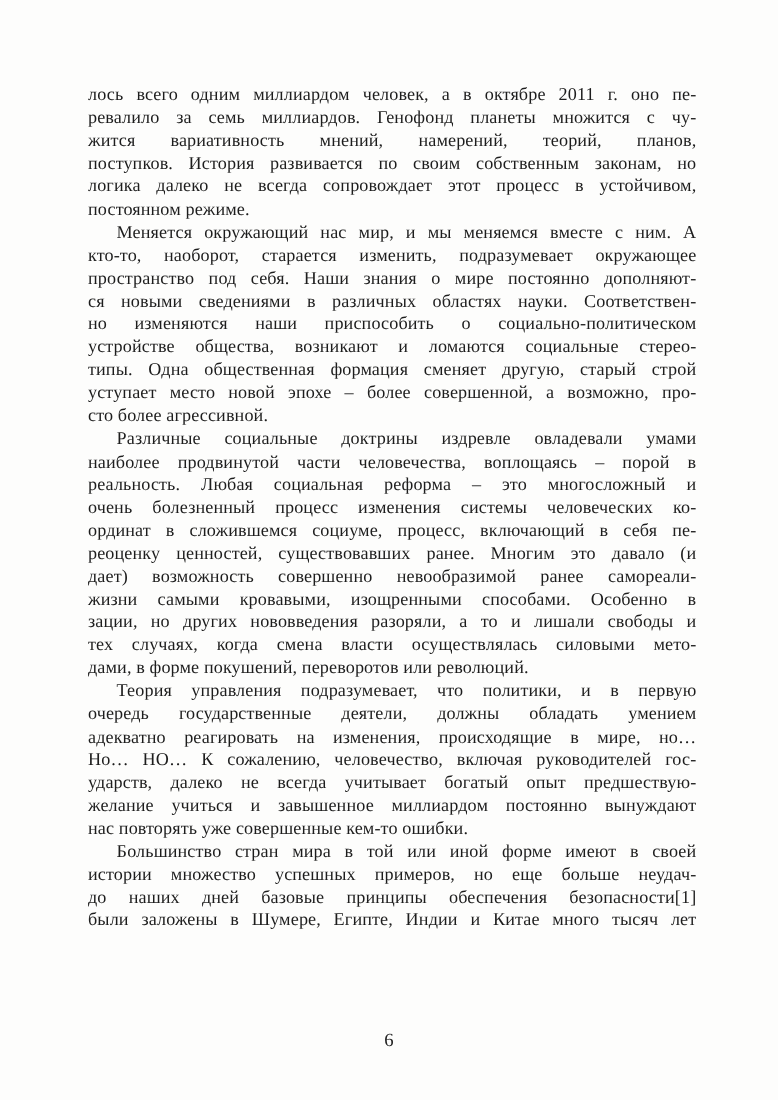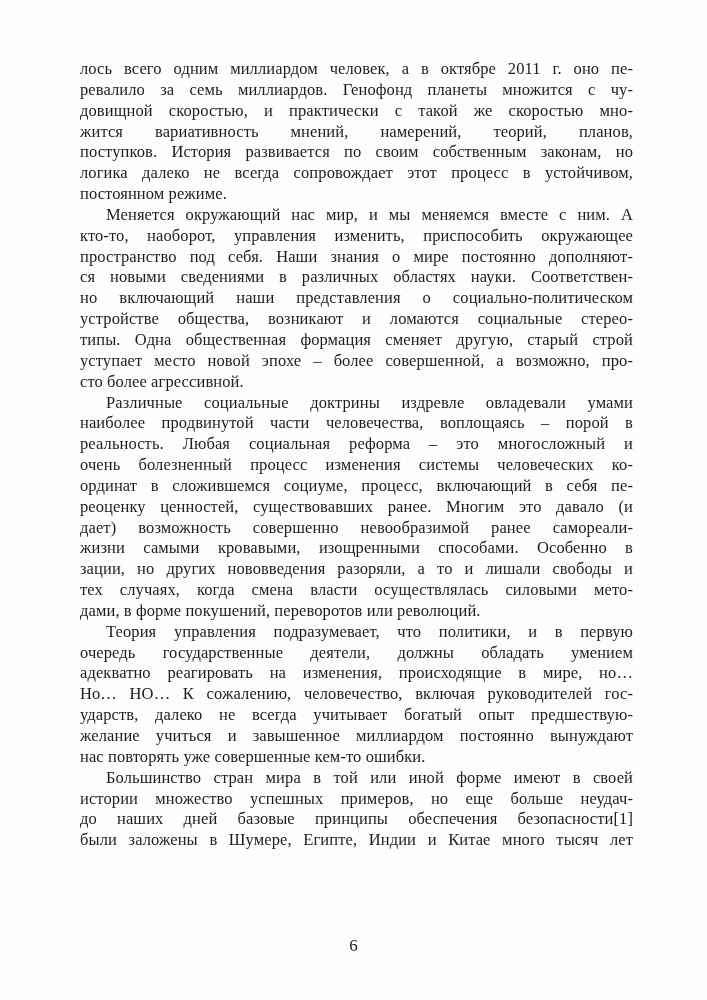--- a/index.html
+++ b/index.html
@@ -12,21 +12,21 @@
     width: 707px;
     height: 1000px;
     background: #fdfdfc;
     overflow: hidden;
     font-family: "Liberation Serif", "DejaVu Serif", serif;
     color: #1d1d1d;
   }
   .text-block {
     position: absolute;
     left: 80px;
-    top: 59px;
+    top: 76px;
     width: 553px;
     font-size: 16.5px;
     line-height: 20.85px;
     letter-spacing: 0.1px;
   }
   .para {
     margin: 0;
     padding: 0;
   }
   .line {
@@ -55,33 +55,32 @@
 </style>
 </head>
 <body>
 
 <div class="page">
   <div class="text-block">
 
     <div class="para">
       <div class="line">лось всего одним миллиардом человек, а в октябре 2011 г. оно пе-</div>
       <div class="line">ревалило за семь миллиардов. Генофонд планеты множится с чу-</div>
-      <div class="line">довищной скоростью, и практически с такой же скоростью мно-</div>
       <div class="line">жится вариативность мнений, намерений, теорий, планов,</div>
       <div class="line">поступков. История развивается по своим собственным законам, но</div>
       <div class="line">логика далеко не всегда сопровождает этот процесс в устойчивом,</div>
       <div class="line end">постоянном режиме.</div>
     </div>
 
     <div class="para">
       <div class="line first-indent">Меняется окружающий нас мир, и мы меняемся вместе с ним. А</div>
-      <div class="line">кто-то, наоборот, управления изменить, приспособить окружающее</div>
+      <div class="line">кто-то, наоборот, старается изменить, подразумевает окружающее</div>
       <div class="line">пространство под себя. Наши знания о мире постоянно дополняют-</div>
       <div class="line">ся новыми сведениями в различных областях науки. Соответствен-</div>
-      <div class="line">но включающий наши представления о социально-политическом</div>
+      <div class="line">но изменяются наши приспособить о социально-политическом</div>
       <div class="line">устройстве общества, возникают и ломаются социальные стерео-</div>
       <div class="line">типы. Одна общественная формация сменяет другую, старый строй</div>
       <div class="line">уступает место новой эпохе – более совершенной, а возможно, про-</div>
       <div class="line end">сто более агрессивной.</div>
     </div>
 
     <div class="para">
       <div class="line first-indent">Различные социальные доктрины издревле овладевали умами</div>
       <div class="line">наиболее продвинутой части человечества, воплощаясь – порой в</div>
       <div class="line">реальность. Любая социальная реформа – это многосложный и</div>

